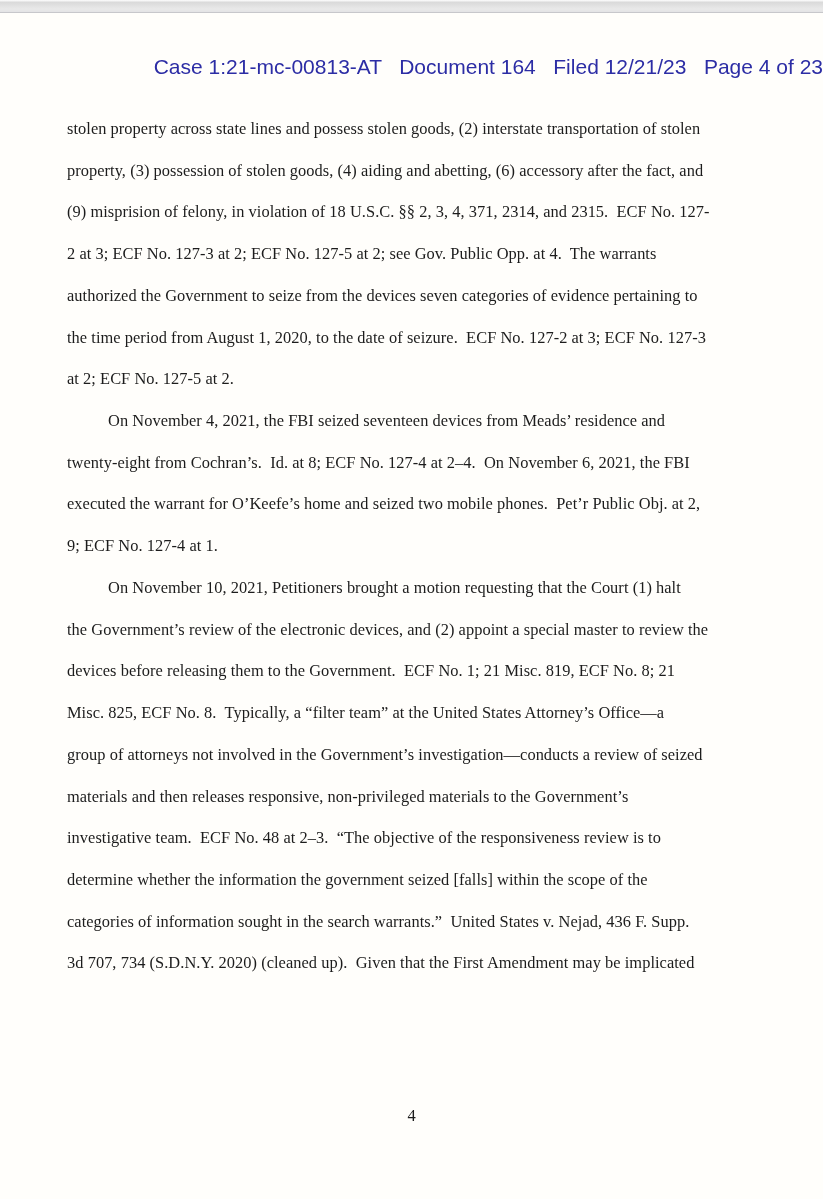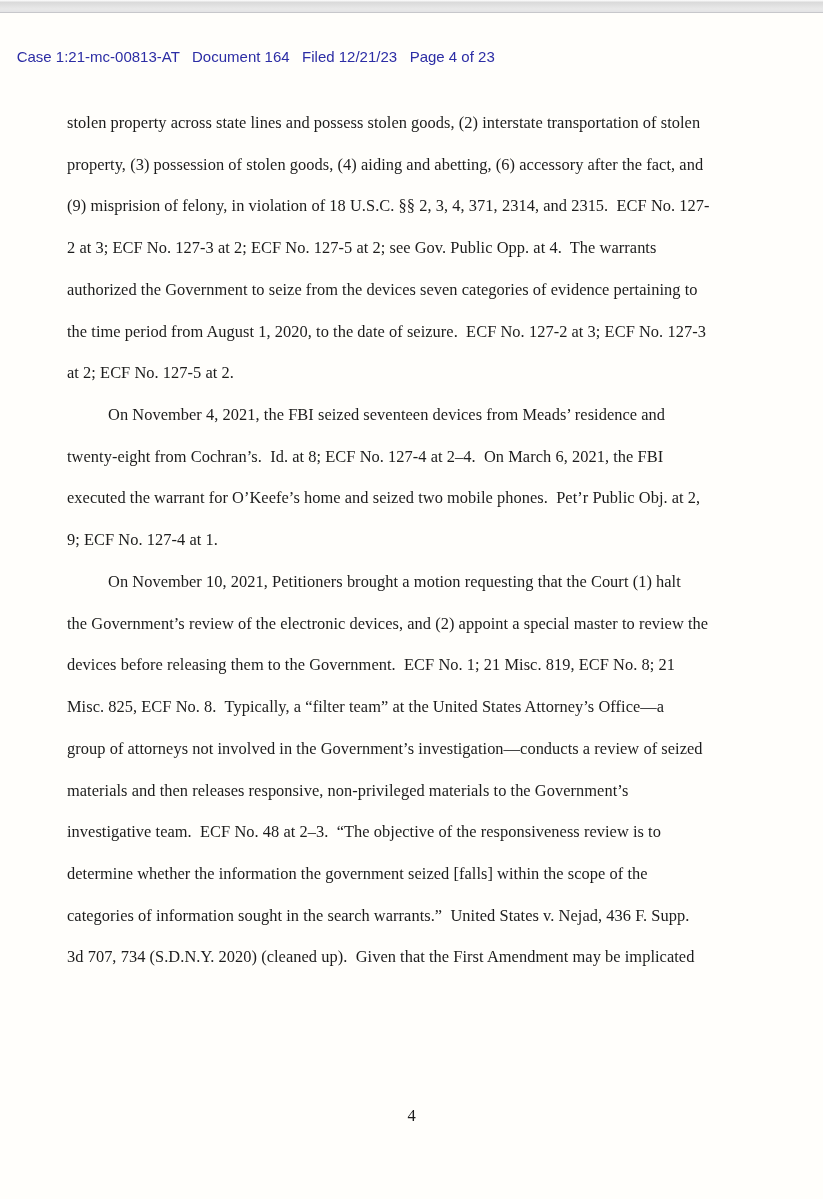--- a/index.html
+++ b/index.html
@@ -22,29 +22,29 @@
     position: absolute;
     top: 0; left: 0; right: 0;
     height: 13px;
     background: linear-gradient(#ffffff 0%, #dadada 20%, #e9e9e9 75%, #e3e3e5 100%);
     border-bottom: 1px solid #c7c7cb;
   }
   .case-header {
     position: absolute;
     top: 31px;
     left: 0; right: 0;
-    text-align: left;
+    text-align: right;
     font-family: "Liberation Sans", sans-serif;
-    font-size: 15px;
+    font-size: 21px;
     color: var(--header-blue);
     white-space: pre;
   }
   .doc-body {
     position: absolute;
-    top: 102px;
+    top: 108px;
     left: 67px;
     width: 716px;
   }
   .doc-line {
     height: 41.72px;
     line-height: 41.72px;
     font-size: 16.4px;
     white-space: pre;
     letter-spacing: 0.05px;
   }
@@ -70,21 +70,21 @@
 
   <div class="doc-body">
       <div class="doc-line"><span>stolen property across state lines and possess stolen goods, (2) interstate transportation of stolen</span></div>
       <div class="doc-line"><span>property, (3) possession of stolen goods, (4) aiding and abetting, (6) accessory after the fact, and</span></div>
       <div class="doc-line"><span>(9) misprision of felony, in violation of 18 U.S.C. §§ 2, 3, 4, 371, 2314, and 2315.  ECF No. 127-</span></div>
       <div class="doc-line"><span>2 at 3; ECF No. 127-3 at 2; ECF No. 127-5 at 2; </span><span class="italic">see</span><span> Gov. Public Opp. at 4.  The warrants</span></div>
       <div class="doc-line"><span>authorized the Government to seize from the devices seven categories of evidence pertaining to</span></div>
       <div class="doc-line"><span>the time period from August 1, 2020, to the date of seizure.  ECF No. 127-2 at 3; ECF No. 127-3</span></div>
       <div class="doc-line"><span>at 2; ECF No. 127-5 at 2.</span></div>
       <div class="doc-line indent"><span>On November 4, 2021, the FBI seized seventeen devices from Meads’ residence and</span></div>
-      <div class="doc-line"><span>twenty-eight from Cochran’s.  </span><span class="italic">Id</span><span>. at 8; ECF No. 127-4 at 2–4.  On March 6, 2021, the FBI</span></div>
+      <div class="doc-line"><span>twenty-eight from Cochran’s.  </span><span class="italic">Id</span><span>. at 8; ECF No. 127-4 at 2–4.  On November 6, 2021, the FBI</span></div>
       <div class="doc-line"><span>executed the warrant for O’Keefe’s home and seized two mobile phones.  Pet’r Public Obj. at 2,</span></div>
       <div class="doc-line"><span>9; ECF No. 127-4 at 1.</span></div>
       <div class="doc-line indent"><span>On November 10, 2021, Petitioners brought a motion requesting that the Court (1) halt</span></div>
       <div class="doc-line"><span>the Government’s review of the electronic devices, and (2) appoint a special master to review the</span></div>
       <div class="doc-line"><span>devices before releasing them to the Government.  ECF No. 1; 21 Misc. 819, ECF No. 8; 21</span></div>
       <div class="doc-line"><span>Misc. 825, ECF No. 8.  Typically, a “filter team” at the United States Attorney’s Office—a</span></div>
       <div class="doc-line"><span>group of attorneys not involved in the Government’s investigation—conducts a review of seized</span></div>
       <div class="doc-line"><span>materials and then releases responsive, non-privileged materials to the Government’s</span></div>
       <div class="doc-line"><span>investigative team.  ECF No. 48 at 2–3.  “The objective of the responsiveness review is to</span></div>
       <div class="doc-line"><span>determine whether the information the government seized [falls] within the scope of the</span></div>

